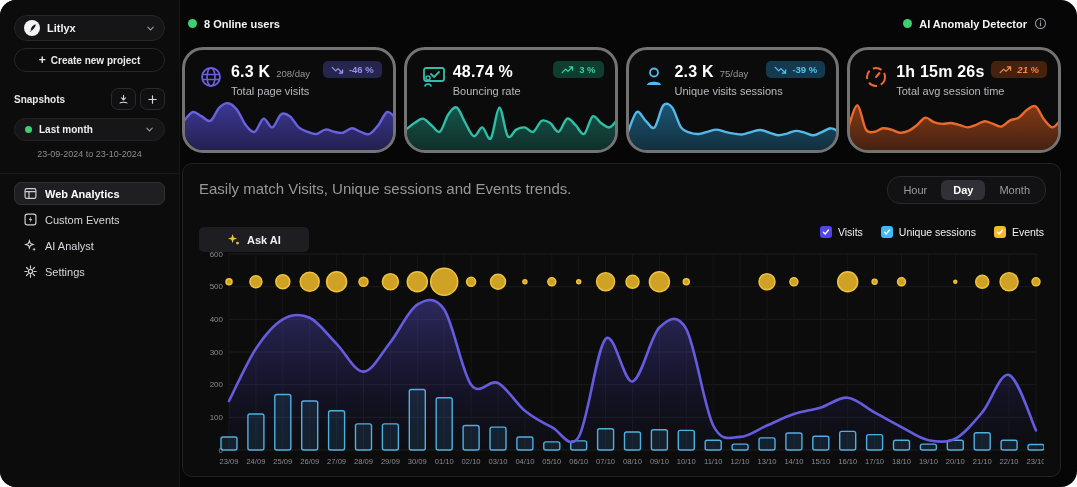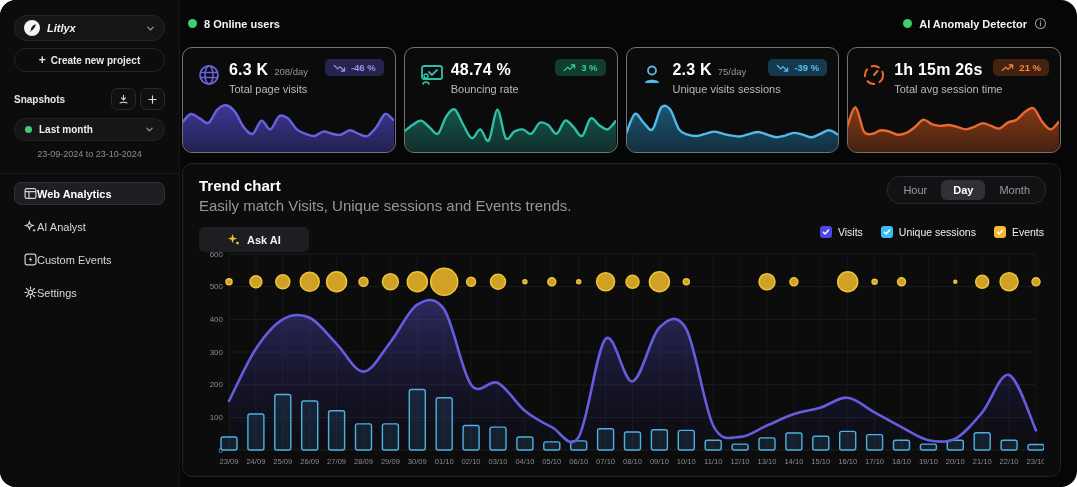--- a/index.html
+++ b/index.html
@@ -3,48 +3,48 @@
 <meta charset="utf-8">
 <style>
   * { margin:0; padding:0; box-sizing:border-box; }
   html,body { background:#ffffff; font-family:"Liberation Sans","DejaVu Sans",sans-serif; }
   .page { width:1077px; height:487px; position:relative; }
   .app { width:1077px; height:487px; background:#060607; border-radius:16px; overflow:hidden; display:flex; }
 
   
   aside { width:180px; flex:0 0 180px; background:#0c0c0d; border-right:1px solid #171718; padding:15px 14px 0 14px; }
   .proj-pill { height:26px; background:#151517; border:1px solid #262629; border-radius:13px;
-    display:flex; align-items:center; gap:7px; padding:0 9px; cursor:pointer;font-style:italic; }
+    display:flex; align-items:center; gap:7px; padding:0 9px; cursor:pointer; }
   .proj-pill .pname { color:#f2f2f4; font-size:11px; font-weight:700; flex:1; }
   .logo-circ { width:16px; height:16px; border-radius:50%; background:#f3f3f3; display:flex; align-items:center; justify-content:center; }
   .create-btn { margin-top:7px; width:100%; height:24px; background:transparent; border:1px solid #262629; border-radius:12px;
     color:#e9e9ec; font-size:10px; font-weight:600; display:flex; align-items:center; justify-content:center; gap:5px; cursor:pointer; font-family:inherit;}
   .snap-row { margin-top:16px; display:flex; align-items:center; justify-content:space-between; }
   .snap-row .snap-label { color:#e6e6e9; font-size:10px; font-weight:700; }
   .snap-btns { display:flex; gap:4px; }
   .snap-btns button { width:25px; height:22px; background:#101012; border:1px solid #2a2a2e; border-radius:7px;
     color:#d6d6da; display:flex; align-items:center; justify-content:center; cursor:pointer; font-family:inherit; }
   .period-pill { margin-top:8px; height:23px; background:#161618; border:1px solid #222225; border-radius:12px;
     display:flex; align-items:center; gap:7px; padding:0 10px; cursor:pointer; }
   .period-pill .ptext { color:#ededf0; font-size:10px; font-weight:600; flex:1; }
   .dot { width:7px; height:7px; border-radius:50%; background:#3ecf6e; }
   .range-txt { margin-top:8px; text-align:center; color:#8d8d93; font-size:9px; }
   .side-div { margin:14px -14px 8px -14px; border:none; border-top:1px solid #1a1a1c; }
-  .nav-item { height:23px; display:flex; align-items:center; gap:0; padding:0 9px; border-radius:7px;
-    color:#d7d7db; font-size:11px; cursor:pointer; margin-bottom:10px; border:1px solid transparent; }
+  .nav-item { height:23px; display:flex; align-items:center; gap:8px; padding:0 9px; border-radius:7px;
+    color:#d7d7db; font-size:11px; cursor:pointer; margin-bottom:3px; border:1px solid transparent; }
   .nav-item.active { background:#1f1f23; border:1px solid #303036; color:#ffffff; font-weight:600; }
 
   
   main { flex:1; padding:0 16px 0 2px; position:relative; }
   .topbar { height:47px; display:flex; align-items:center; justify-content:space-between; padding:0 14px 0 6px; }
   .online, .anomaly { display:flex; align-items:center; gap:7px; color:#f4f4f6; font-size:11px; font-weight:700; }
   .dot-lg { width:9px; height:9px; border-radius:50%; background:#3ecf6e; }
 
   .cards { display:grid; grid-template-columns:repeat(4,1fr); gap:8px; }
-  .card { height:106px; background:#0b0b0c; border:1px solid #737373; border-radius:10px; position:relative; overflow:hidden; }
+  .card { height:106px; background:#0b0b0c; border:3px solid #737373; border-radius:21px; position:relative; overflow:hidden; }
   .card .c-icon { position:absolute; left:14px; top:15px; }
   .card .v-row { position:absolute; left:46px; top:13px; display:flex; align-items:baseline; gap:6px; }
   .card .v-big { color:#ffffff; font-size:16px; font-weight:700; letter-spacing:.2px; }
   .card .v-per { color:#96969c; font-size:9.5px; }
   .card .c-label { position:absolute; left:46px; top:35px; color:#b9b9c0; font-size:11px; }
   .card .badge { position:absolute; right:11px; top:11px; border-radius:5px; padding:3px 8px;
     font-size:9.5px; font-weight:700; display:flex; align-items:center; gap:5px; }
   .card .spark { position:absolute; left:-1px; right:-1px; bottom:-1px; height:54px; }
 
   .trend-panel { margin-top:10px; height:314px; background:#0c0c0d; border:1px solid #232327; border-radius:10px;
@@ -120,34 +120,34 @@
               <svg width="13" height="13" viewBox="0 0 12 12">
                 <rect x="1" y="1.5" width="10" height="9" rx="1.5" fill="none" stroke="#cfcfd4" stroke-width="1.1"></rect>
                 <path d="M1 4.3h10 M4.6 4.3v6" stroke="#cfcfd4" stroke-width="1.1"></path>
               </svg>
             </span>
             <span>Web Analytics</span>
           </div>
           <div class="nav-item">
             <span style="display:flex;">
               <svg width="13" height="13" viewBox="0 0 12 12">
-                <path d="M5 1.5 L5.9 4.1 L8.5 5 L5.9 5.9 L5 8.5 L4.1 5.9 L1.5 5 L4.1 4.1 Z" fill="none" stroke="#cfcfd4" stroke-width="1"></path>
-                <path d="M9.3 7.8 L9.8 9 L11 9.5 L9.8 10 L9.3 11.2 L8.8 10 L7.6 9.5 L8.8 9 Z" fill="#cfcfd4"></path>
+                <rect x="1" y="1" width="10" height="10" rx="2" fill="none" stroke="#cfcfd4" stroke-width="1.1"></rect>
+                <path d="M6.6 3 L4.4 6.4 H6 L5.4 9 L7.6 5.6 H6 Z" fill="#cfcfd4"></path>
               </svg>
             </span>
-            <span>AI Analyst</span>
+            <span>Custom Events</span>
           </div>
           <div class="nav-item">
             <span style="display:flex;">
               <svg width="13" height="13" viewBox="0 0 12 12">
-                <rect x="1" y="1" width="10" height="10" rx="2" fill="none" stroke="#cfcfd4" stroke-width="1.1"></rect>
-                <path d="M6.6 3 L4.4 6.4 H6 L5.4 9 L7.6 5.6 H6 Z" fill="#cfcfd4"></path>
+                <path d="M5 1.5 L5.9 4.1 L8.5 5 L5.9 5.9 L5 8.5 L4.1 5.9 L1.5 5 L4.1 4.1 Z" fill="none" stroke="#cfcfd4" stroke-width="1"></path>
+                <path d="M9.3 7.8 L9.8 9 L11 9.5 L9.8 10 L9.3 11.2 L8.8 10 L7.6 9.5 L8.8 9 Z" fill="#cfcfd4"></path>
               </svg>
             </span>
-            <span>Custom Events</span>
+            <span>AI Analyst</span>
           </div>
           <div class="nav-item">
             <span style="display:flex;">
               <svg width="13" height="13" viewBox="0 0 12 12">
                 <circle cx="6" cy="6" r="1.9" fill="none" stroke="#cfcfd4" stroke-width="1.1"></circle>
                 <path d="M6 .8v2 M6 9.2v2 M.8 6h2 M9.2 6h2 M2.3 2.3l1.4 1.4 M8.3 8.3l1.4 1.4 M9.7 2.3 8.3 3.7 M3.7 8.3 2.3 9.7" stroke="#cfcfd4" stroke-width="1.1" stroke-linecap="round"></path>
               </svg>
             </span>
             <span>Settings</span>
           </div>
@@ -262,21 +262,21 @@
           </div>
           <div class="card">
             <span class="c-icon"><svg width="24" height="24" viewBox="0 0 24 24">
                 <circle cx="12" cy="12" r="9" fill="none" stroke="#ea6a2d" stroke-width="2" stroke-dasharray="9 4"></circle>
                 <path d="M12 12 L15.5 8" stroke="#ea6a2d" stroke-width="2" stroke-linecap="round"></path>
               </svg></span>
             <div class="v-row">
               <span class="v-big">1h 15m 26s</span>
             </div>
             <div class="c-label">Total avg session time</div>
-            <div class="badge" style="background:#45220e;color:#f08848;">
+            <div class="badge" style="background:#45220e;color:#f08848;font-style:italic;">
               <span style="display:flex;">
                 <svg width="13" height="8" viewBox="0 0 14 9">
                   <path d="M1 7.5 L5 3.5 L7.5 6 L12.5 1.2 M9 1 h3.7 v3.7" fill="none" stroke="currentColor" stroke-width="1.4" stroke-linecap="round" stroke-linejoin="round"></path>
                 </svg>
               </span>
               <span>21 %</span>
             </div>
             <svg class="spark" width="212" height="54" viewBox="0 0 212 54" preserveAspectRatio="none">
               <defs>
                 <linearGradient id="sg3" x1="0" y1="0" x2="0" y2="1">
@@ -284,21 +284,20 @@
                   <stop offset="1" stop-color="#8a3c17" stop-opacity="0.45"></stop>
                 </linearGradient>
               </defs>
               <path d="M0,28.2C1.4,24.9,5.7,7.7,8.5,8.4C11.3,9.1,14.1,28.2,17.0,32.6C19.8,37.0,22.6,35.0,25.4,34.8C28.3,34.6,31.1,31.6,33.9,31.3C36.7,30.9,39.6,31.9,42.4,32.6C45.2,33.3,48.1,35.5,50.9,35.7C53.7,35.9,56.5,35.2,59.4,33.9C62.2,32.7,65.0,30.4,67.8,28.2C70.7,26.0,73.5,21.2,76.3,20.7C79.1,20.2,82.0,24.1,84.8,25.1C87.6,26.1,90.5,26.7,93.3,26.9C96.1,27.0,98.9,25.9,101.8,26.0C104.6,26.1,107.4,27.0,110.2,27.8C113.1,28.5,115.9,30.4,118.7,30.4C121.5,30.4,124.4,28.8,127.2,27.8C130.0,26.7,132.9,24.4,135.7,24.2C138.5,24.1,141.3,26.0,144.2,26.9C147.0,27.8,149.8,30.1,152.6,29.5C155.5,28.9,158.3,24.8,161.1,23.4C163.9,21.9,166.8,22.5,169.6,20.7C172.4,19.0,175.3,14.7,178.1,12.8C180.9,10.9,183.7,7.7,186.6,9.3C189.4,10.9,192.2,19.0,195.0,22.5C197.9,26.0,200.7,30.4,203.5,30.4C206.3,30.4,210.6,23.8,212.0,22.5L212,54L0,54Z" fill="url(#sg3)"></path>
               <path d="M0,28.2C1.4,24.9,5.7,7.7,8.5,8.4C11.3,9.1,14.1,28.2,17.0,32.6C19.8,37.0,22.6,35.0,25.4,34.8C28.3,34.6,31.1,31.6,33.9,31.3C36.7,30.9,39.6,31.9,42.4,32.6C45.2,33.3,48.1,35.5,50.9,35.7C53.7,35.9,56.5,35.2,59.4,33.9C62.2,32.7,65.0,30.4,67.8,28.2C70.7,26.0,73.5,21.2,76.3,20.7C79.1,20.2,82.0,24.1,84.8,25.1C87.6,26.1,90.5,26.7,93.3,26.9C96.1,27.0,98.9,25.9,101.8,26.0C104.6,26.1,107.4,27.0,110.2,27.8C113.1,28.5,115.9,30.4,118.7,30.4C121.5,30.4,124.4,28.8,127.2,27.8C130.0,26.7,132.9,24.4,135.7,24.2C138.5,24.1,141.3,26.0,144.2,26.9C147.0,27.8,149.8,30.1,152.6,29.5C155.5,28.9,158.3,24.8,161.1,23.4C163.9,21.9,166.8,22.5,169.6,20.7C172.4,19.0,175.3,14.7,178.1,12.8C180.9,10.9,183.7,7.7,186.6,9.3C189.4,10.9,192.2,19.0,195.0,22.5C197.9,26.0,200.7,30.4,203.5,30.4C206.3,30.4,210.6,23.8,212.0,22.5" fill="none" stroke="#ea6a2d" stroke-width="2.4" stroke-linejoin="round"></path>
             </svg>
           </div>
         </div>
 
     <section class="trend-panel">
-      <div class="t-title">Trend chart</div>
       <div class="t-sub">Easily match Visits, Unique sessions and Events trends.</div>
 
       <div class="tabs" id="tabs">
             <button class="tab">Hour</button>
             <button class="tab active">Day</button>
             <button class="tab">Month</button>
           </div>
 
       <button class="askai">
         <svg width="13" height="13" viewBox="0 0 14 14">

